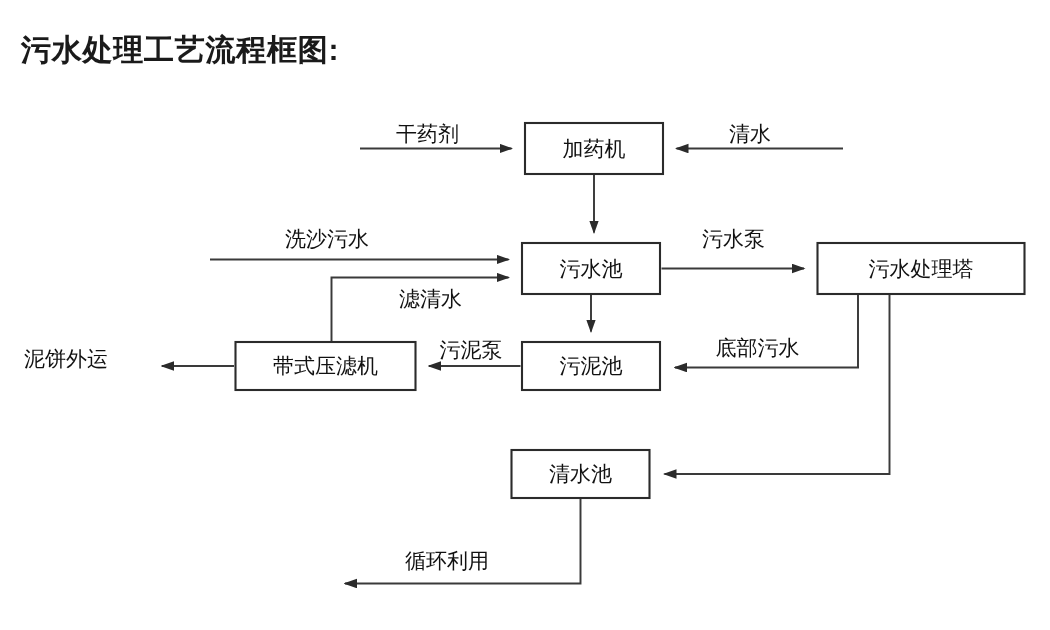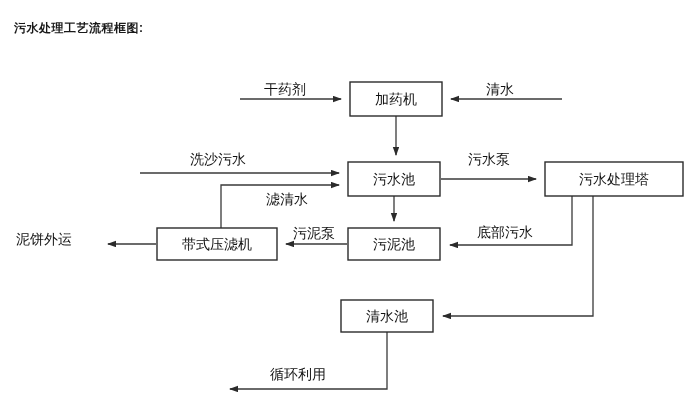--- a/index.html
+++ b/index.html
@@ -11,21 +11,21 @@
     width: 700px;
     height: 420px;
     position: relative;
     font-family: "Liberation Sans", "DejaVu Sans", sans-serif;
     overflow: hidden;
   }
   #page-title {
     position: absolute;
     left: 14px;
     top: 20px;
-    font-size: 12px;
+    font-size: 20px;
     font-weight: bold;
     color: #1a1a1a;
     letter-spacing: 0.5px;
     white-space: nowrap;
   }
   #flow-canvas {
     position: absolute;
     left: 0;
     top: 0;
     width: 700px;

